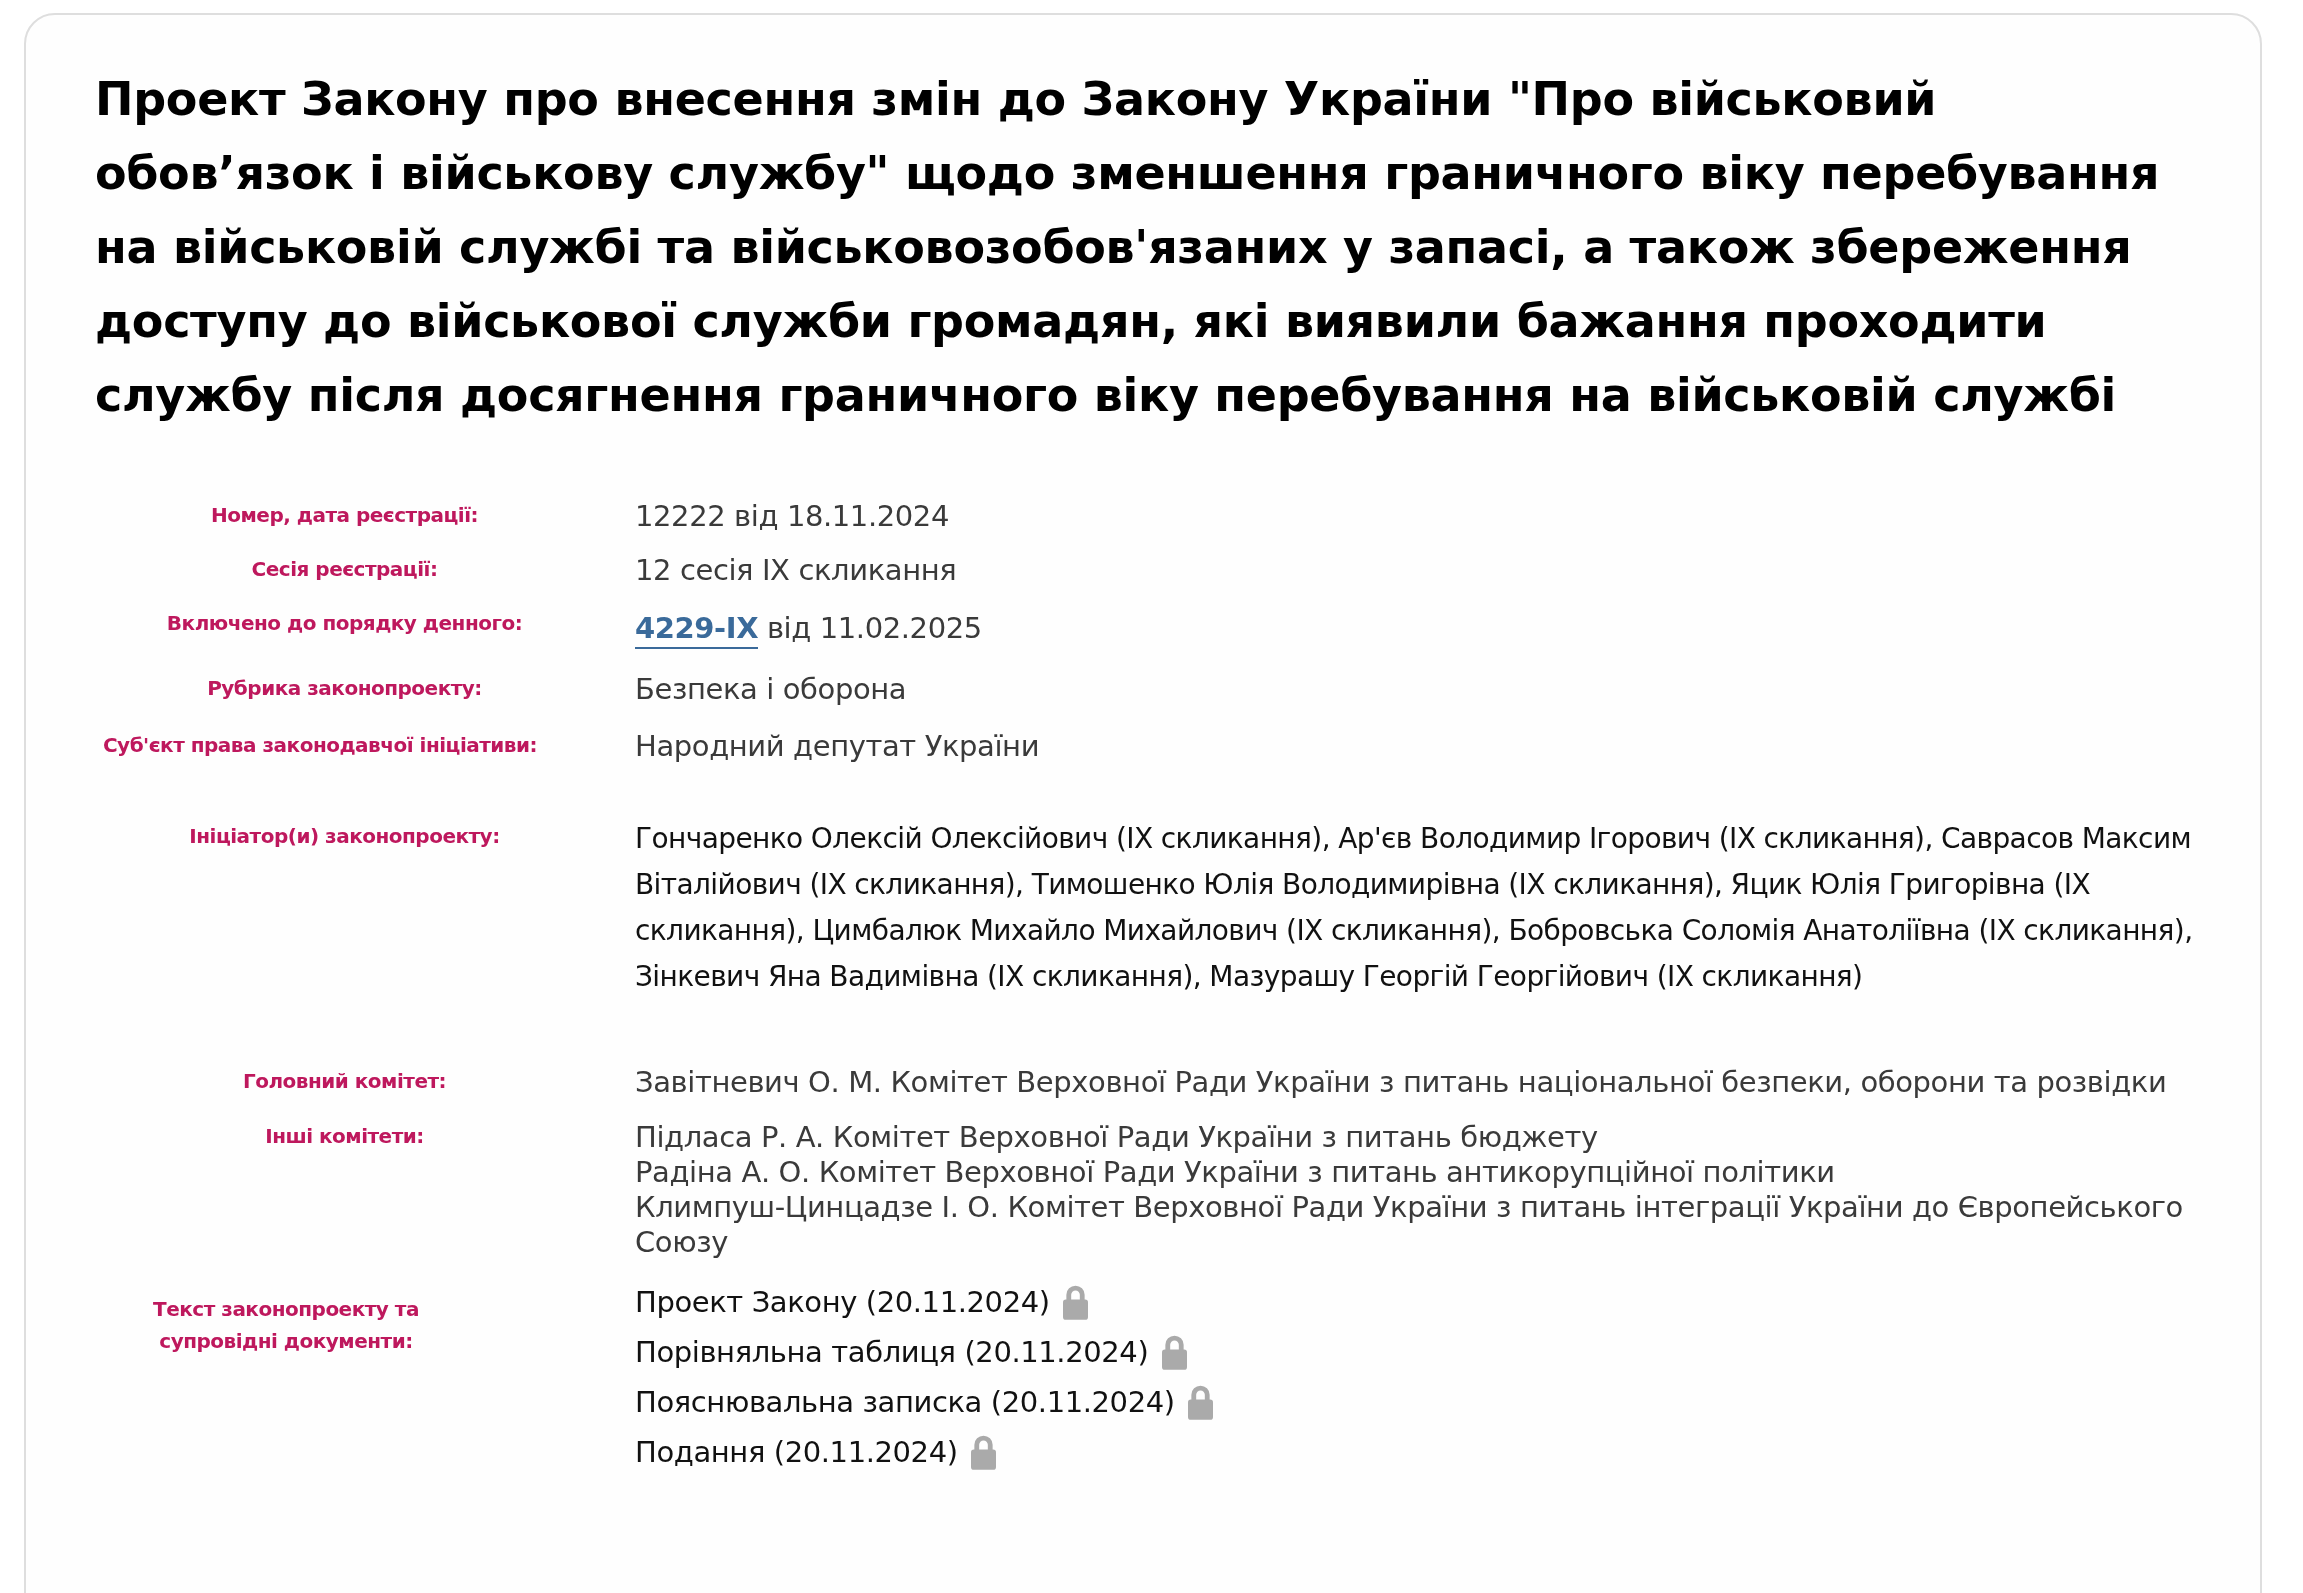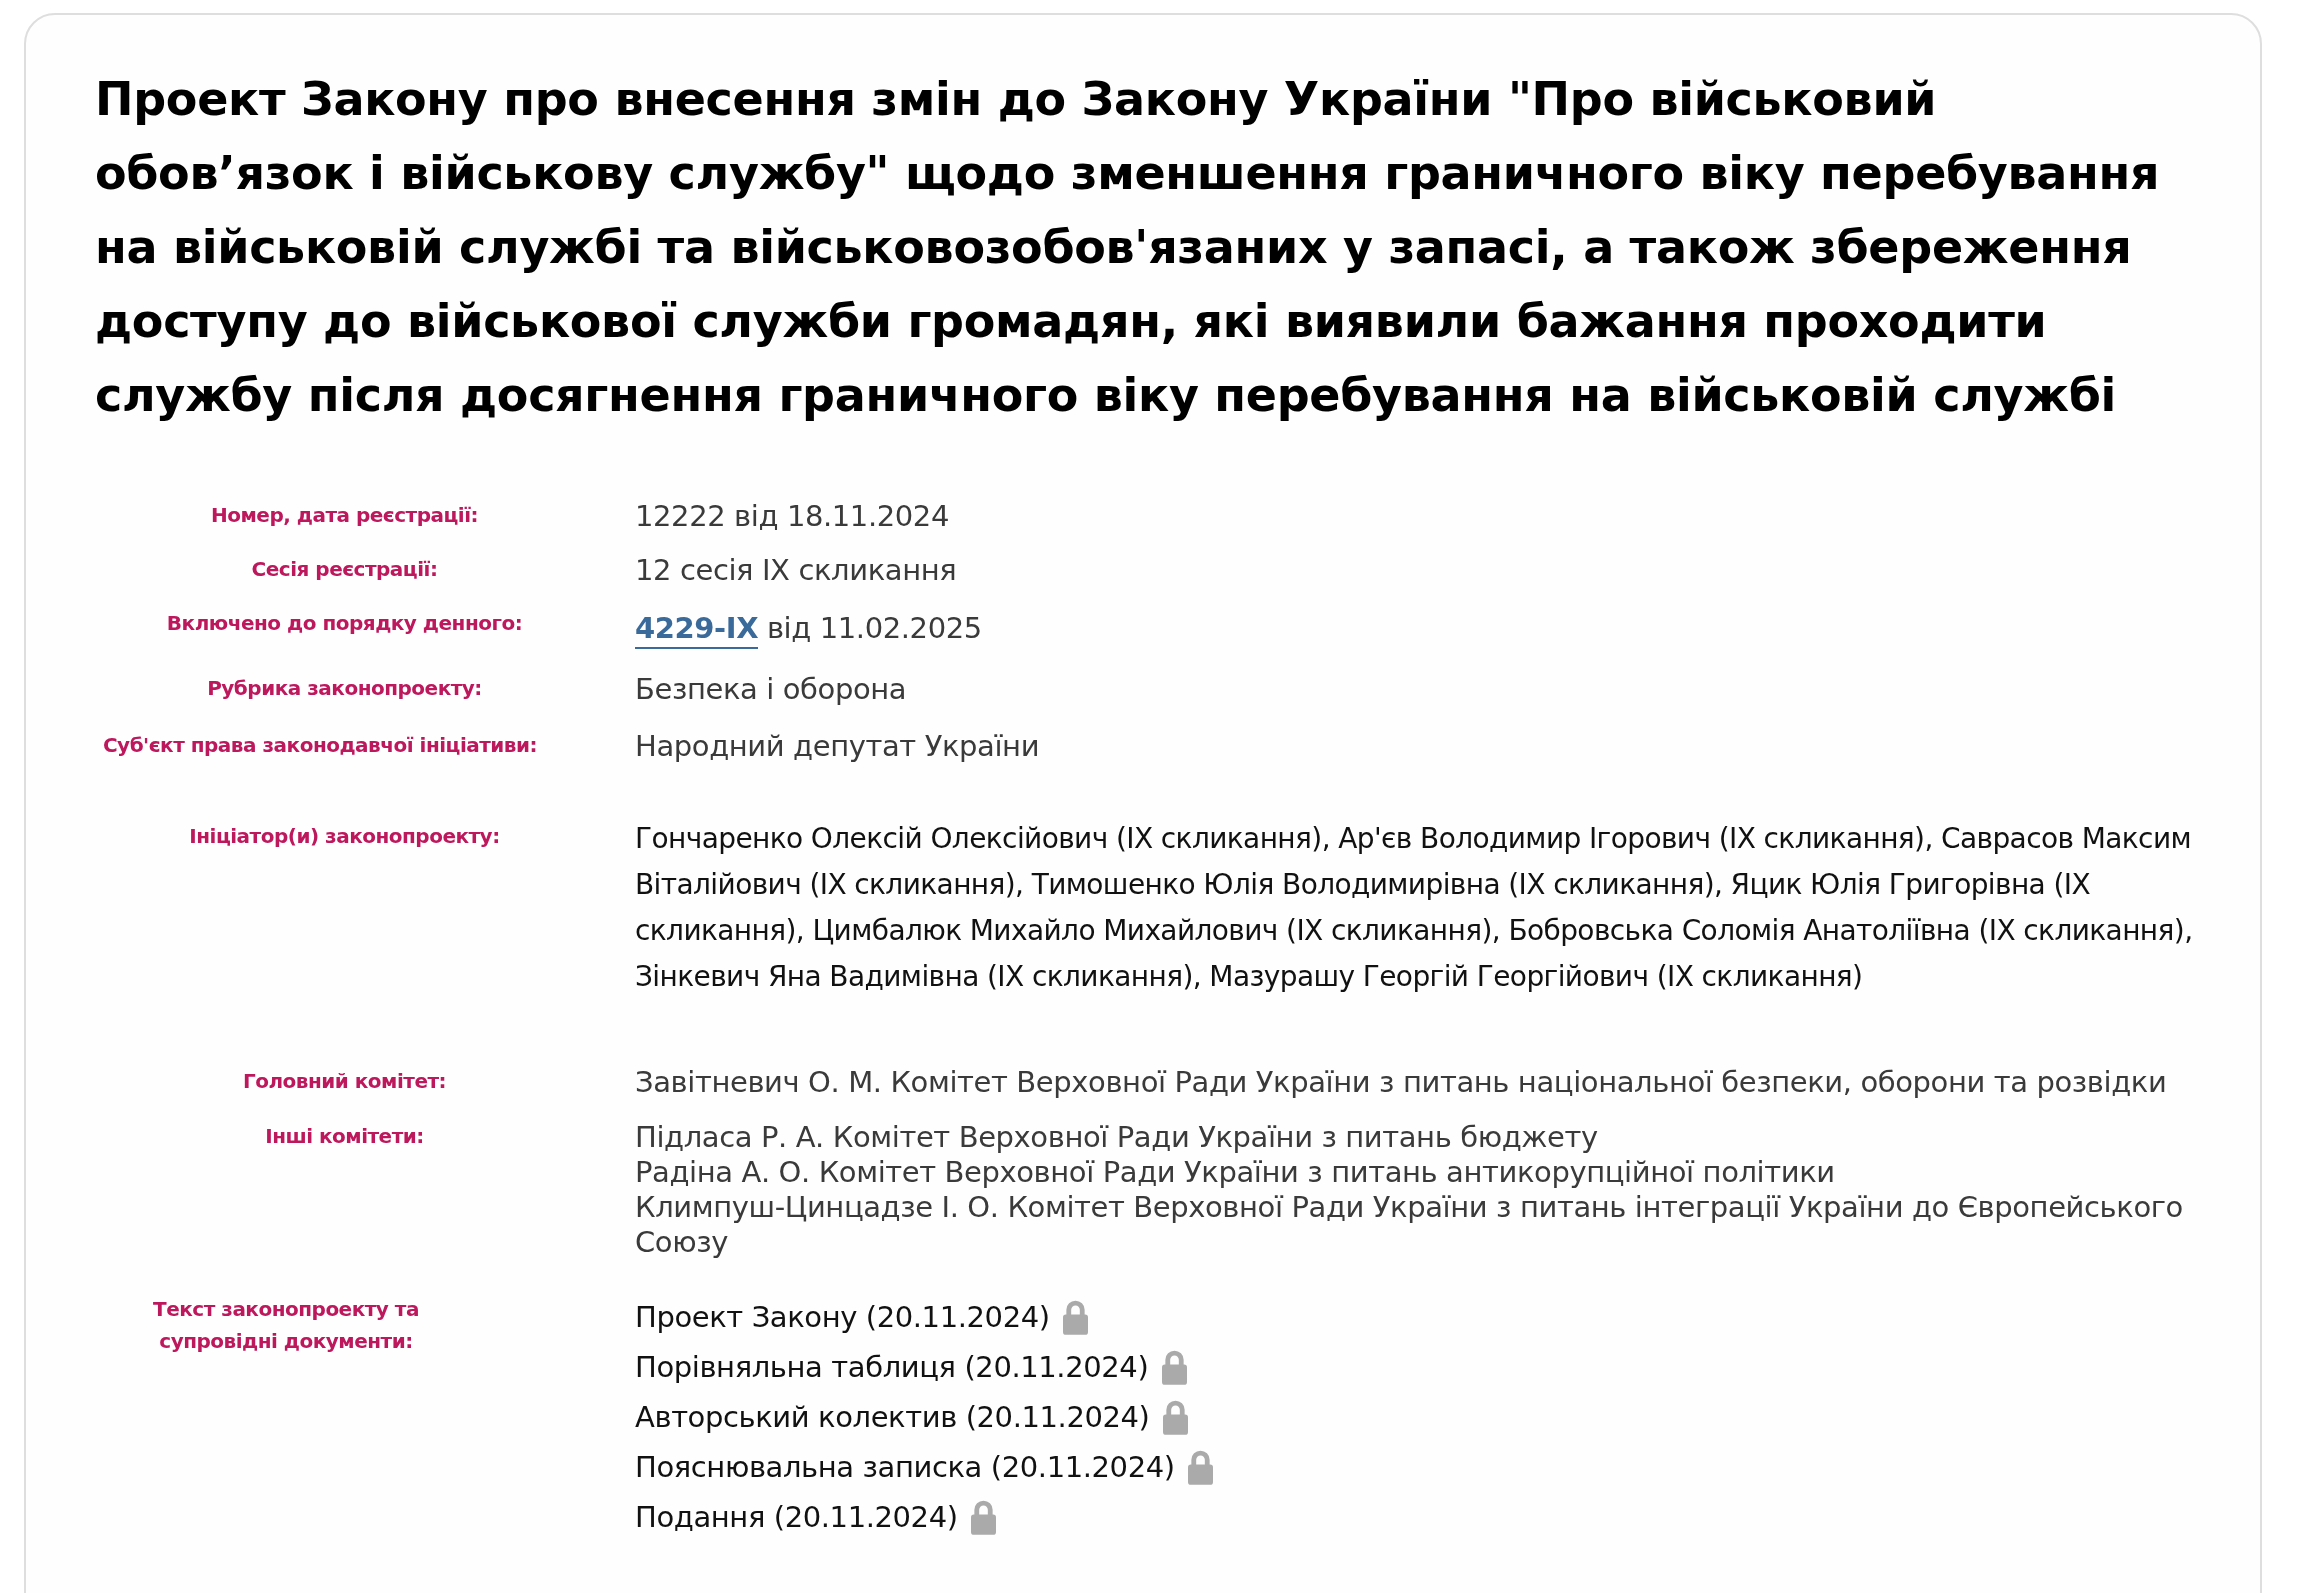--- a/index.html
+++ b/index.html
@@ -90,21 +90,21 @@
       cursor: pointer;
       margin-top: 8px;
     }
     .doc-list {
       list-style: none;
       margin: 0;
       padding: 0;
     }
     .doc-item {
       display: flex;
-      align-items: flex-end;
+      align-items: flex-start;
       height: 50px;
       font-family: "DejaVu Sans", sans-serif;
       font-size: 29px;
       color: #111;
       letter-spacing: -0.4px;
       cursor: pointer;
     }
     .lock {
       display: inline-block;
       width: 25px;
@@ -185,29 +185,20 @@
         <li class="doc-item">
           <span>Порівняльна таблиця (20.11.2024)</span>
           <span class="lock">
               <svg width="25" height="35" viewBox="0 0 26 36">
                 <path d="M6 16 V10 a7 7 0 0 1 14 0 V16" fill="none" stroke="#aaaaaa" stroke-width="5"></path>
                 <rect x="0" y="15" width="26" height="21" rx="3" fill="#aaaaaa"></rect>
               </svg>
             </span>
         </li>
         <li class="doc-item">
-          <span>Авторський колектив (20.11.2024)</span>
-          <span class="lock">
-              <svg width="25" height="35" viewBox="0 0 26 36">
-                <path d="M6 16 V10 a7 7 0 0 1 14 0 V16" fill="none" stroke="#aaaaaa" stroke-width="5"></path>
-                <rect x="0" y="15" width="26" height="21" rx="3" fill="#aaaaaa"></rect>
-              </svg>
-            </span>
-        </li>
-        <li class="doc-item">
           <span>Пояснювальна записка (20.11.2024)</span>
           <span class="lock">
               <svg width="25" height="35" viewBox="0 0 26 36">
                 <path d="M6 16 V10 a7 7 0 0 1 14 0 V16" fill="none" stroke="#aaaaaa" stroke-width="5"></path>
                 <rect x="0" y="15" width="26" height="21" rx="3" fill="#aaaaaa"></rect>
               </svg>
             </span>
         </li>
         <li class="doc-item">
           <span>Подання (20.11.2024)</span>

